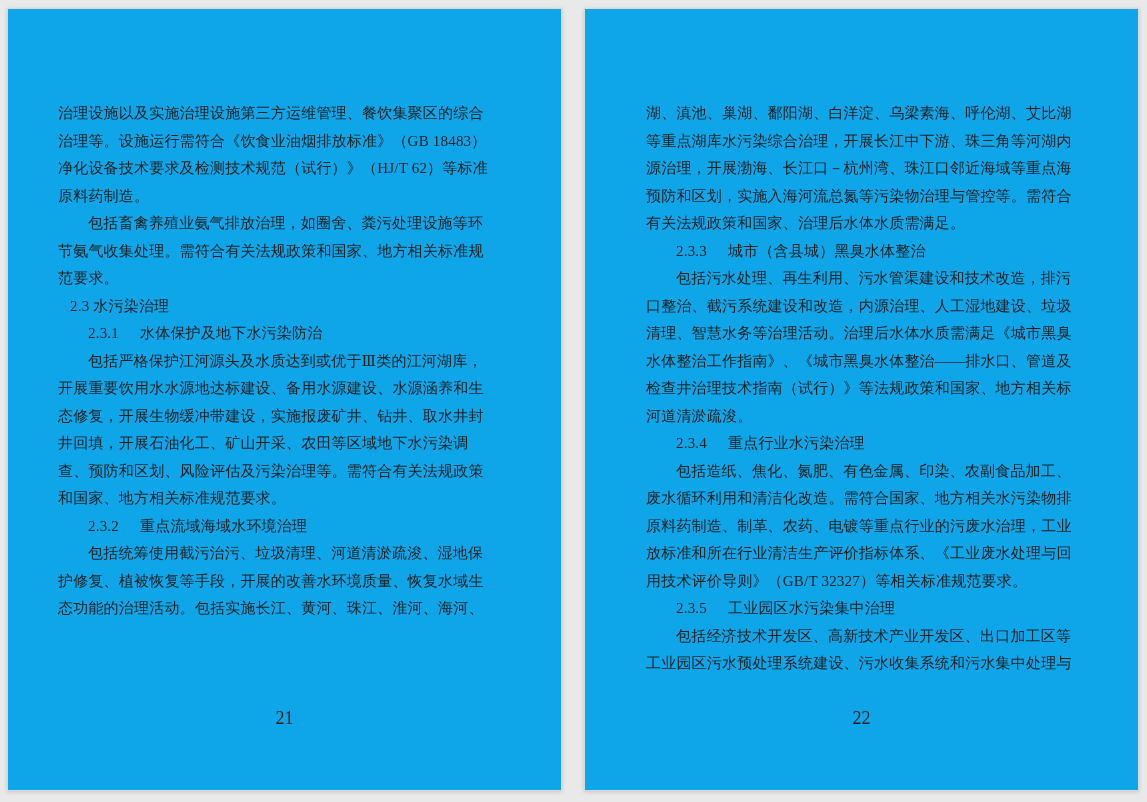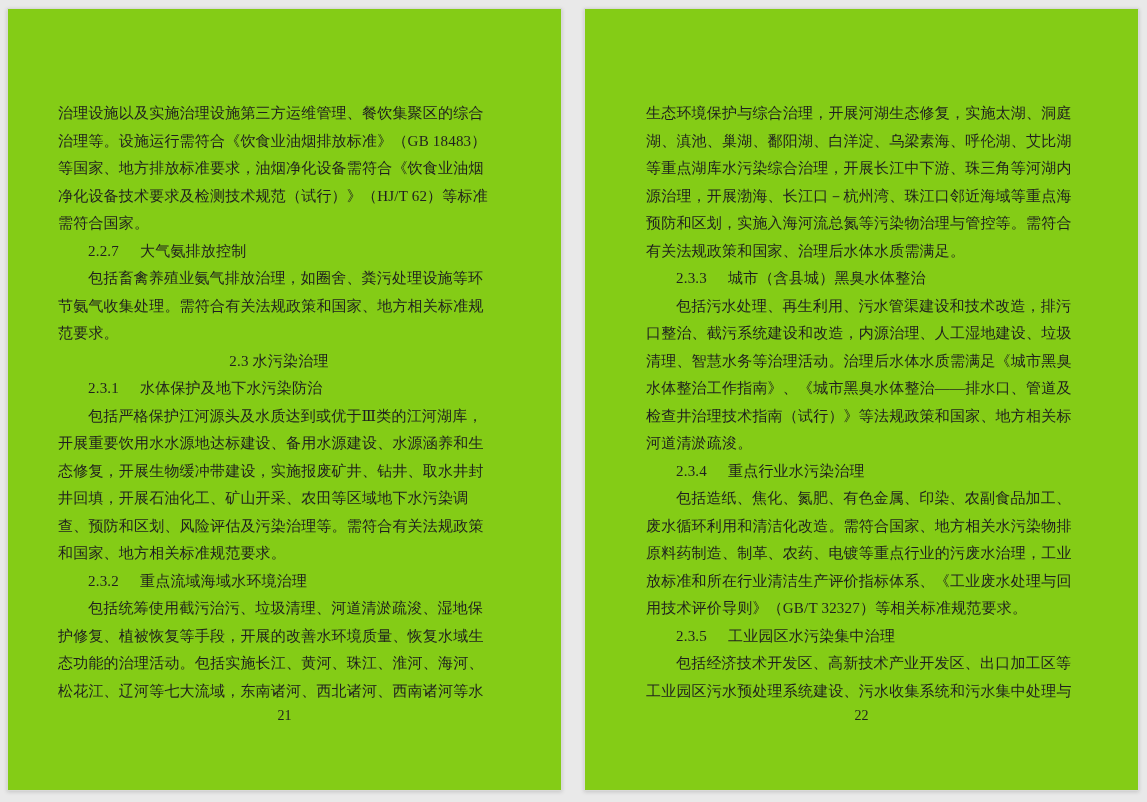--- a/index.html
+++ b/index.html
@@ -14,21 +14,21 @@
   .spread {
     position: relative;
     width: 1147px;
     height: 802px;
   }
   .page {
     position: absolute;
     top: 8px;
     width: 555px;
     height: 783px;
-    background: #84cc16;
+    background: #0ea5e9;
     border: 1px solid #d9d9d9;
     box-sizing: border-box;
     box-shadow: 0 1px 4px rgba(0,0,0,0.16);
   }
   #page-left  { left: 7px; }
   #page-right { left: 584px; }
   .content {
     position: absolute;
     top: 91px;
   }
@@ -36,69 +36,65 @@
   #page-right .content { left: 61px; }
   .line {
     height: 27.5px;
     line-height: 27.5px;
     font-size: 15px;
     color: #1f1f1f;
     white-space: nowrap;
     letter-spacing: 0.2px;
   }
   .line.indent { padding-left: 30px; }
-  .line.h2 { padding-left: 12px; text-align: center; }
+  .line.h2 { padding-left: 12px; }
   .line.h3 { padding-left: 30px; }
   .line.h3 .num { margin-right: 21px; }
   .page-number {
     position: absolute;
     top: 699px;
     left: 0;
     width: 100%;
     text-align: center;
-    font-size: 14px;
+    font-size: 18px;
     color: #1f1f1f;
   }
 </style>
 </head>
 <body>
 
 <div class="spread">
 
   <div class="page" id="page-left">
     <div class="content">
         <div class="line">治理设施以及实施治理设施第三方运维管理、餐饮集聚区的综合</div>
         <div class="line">治理等。设施运行需符合《饮食业油烟排放标准》（GB 18483）</div>
-        <div class="line">等国家、地方排放标准要求，油烟净化设备需符合《饮食业油烟</div>
         <div class="line">净化设备技术要求及检测技术规范（试行）》（HJ/T 62）等标准</div>
-        <div class="line">需符合国家。</div>
-        <div class="line h3"><span class="num">2.2.7</span><span>大气氨排放控制</span></div>
+        <div class="line">原料药制造。</div>
         <div class="line indent">包括畜禽养殖业氨气排放治理，如圈舍、粪污处理设施等环</div>
         <div class="line">节氨气收集处理。需符合有关法规政策和国家、地方相关标准规</div>
         <div class="line">范要求。</div>
         <div class="line h2">2.3 水污染治理</div>
         <div class="line h3"><span class="num">2.3.1</span><span>水体保护及地下水污染防治</span></div>
         <div class="line indent">包括严格保护江河源头及水质达到或优于Ⅲ类的江河湖库，</div>
         <div class="line">开展重要饮用水水源地达标建设、备用水源建设、水源涵养和生</div>
         <div class="line">态修复，开展生物缓冲带建设，实施报废矿井、钻井、取水井封</div>
         <div class="line">井回填，开展石油化工、矿山开采、农田等区域地下水污染调</div>
         <div class="line">查、预防和区划、风险评估及污染治理等。需符合有关法规政策</div>
         <div class="line">和国家、地方相关标准规范要求。</div>
         <div class="line h3"><span class="num">2.3.2</span><span>重点流域海域水环境治理</span></div>
         <div class="line indent">包括统筹使用截污治污、垃圾清理、河道清淤疏浚、湿地保</div>
         <div class="line">护修复、植被恢复等手段，开展的改善水环境质量、恢复水域生</div>
         <div class="line">态功能的治理活动。包括实施长江、黄河、珠江、淮河、海河、</div>
-        <div class="line">松花江、辽河等七大流域，东南诸河、西北诸河、西南诸河等水</div>
       </div>
     <div class="page-number">21</div>
   </div>
 
   <div class="page" id="page-right">
     <div class="content">
-        <div class="line">生态环境保护与综合治理，开展河湖生态修复，实施太湖、洞庭</div>
         <div class="line">湖、滇池、巢湖、鄱阳湖、白洋淀、乌梁素海、呼伦湖、艾比湖</div>
         <div class="line">等重点湖库水污染综合治理，开展长江中下游、珠三角等河湖内</div>
         <div class="line">源治理，开展渤海、长江口－杭州湾、珠江口邻近海域等重点海</div>
         <div class="line">预防和区划，实施入海河流总氮等污染物治理与管控等。需符合</div>
         <div class="line">有关法规政策和国家、治理后水体水质需满足。</div>
         <div class="line h3"><span class="num">2.3.3</span><span>城市（含县城）黑臭水体整治</span></div>
         <div class="line indent">包括污水处理、再生利用、污水管渠建设和技术改造，排污</div>
         <div class="line">口整治、截污系统建设和改造，内源治理、人工湿地建设、垃圾</div>
         <div class="line">清理、智慧水务等治理活动。治理后水体水质需满足《城市黑臭</div>
         <div class="line">水体整治工作指南》、《城市黑臭水体整治——排水口、管道及</div>

